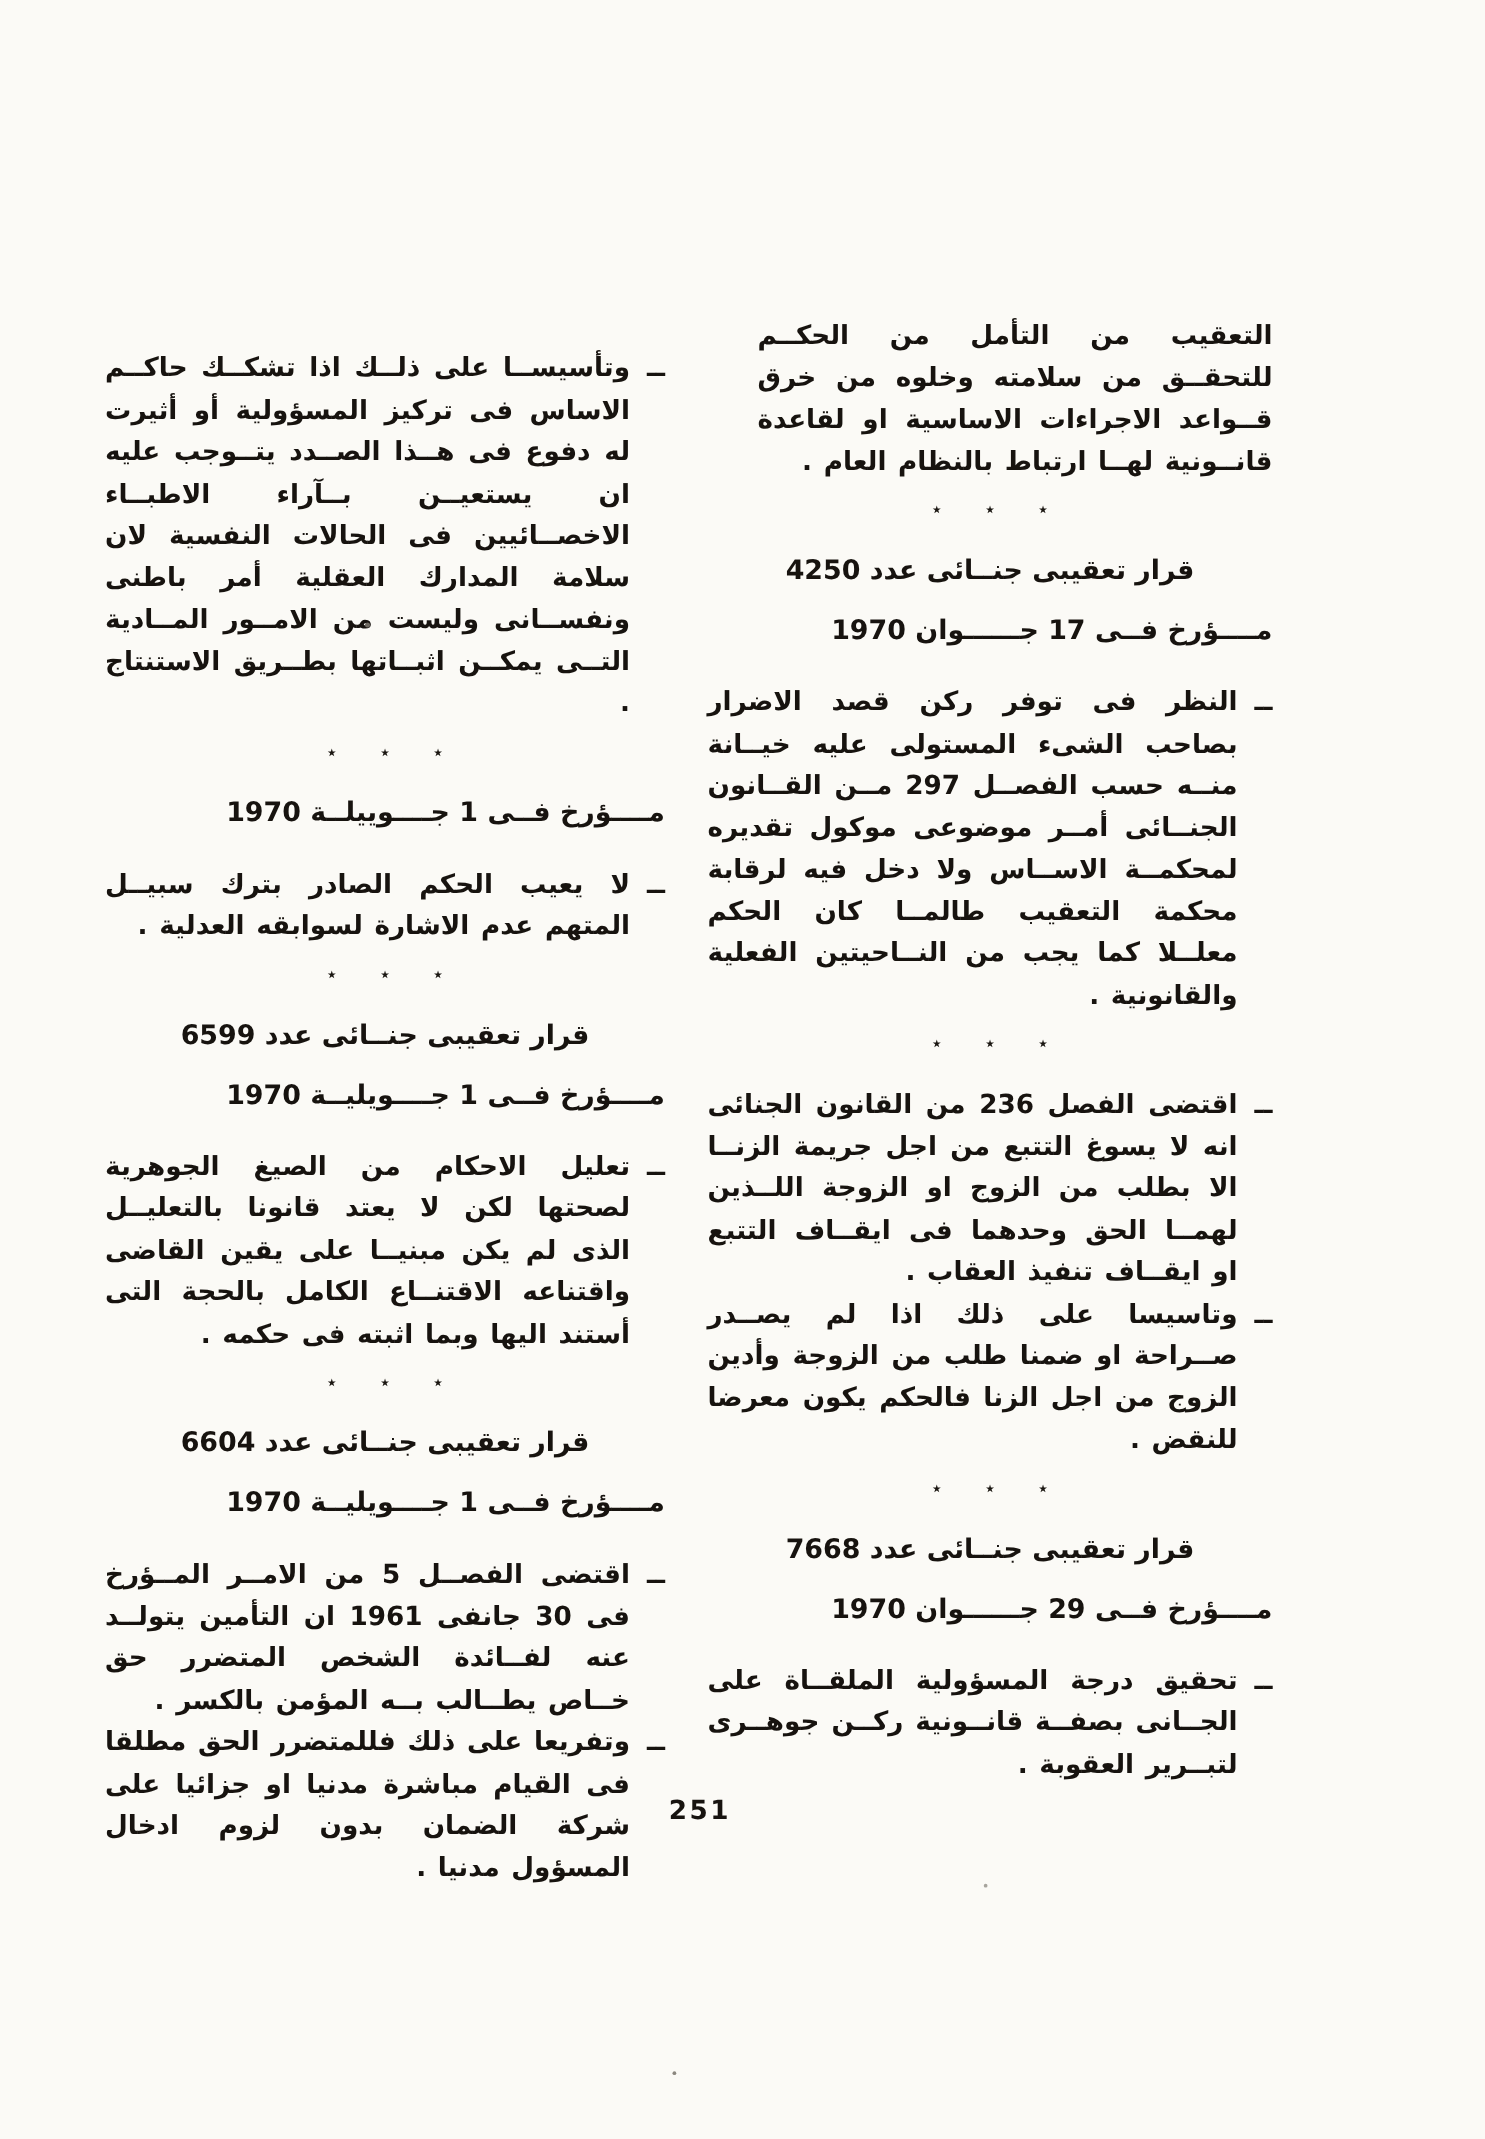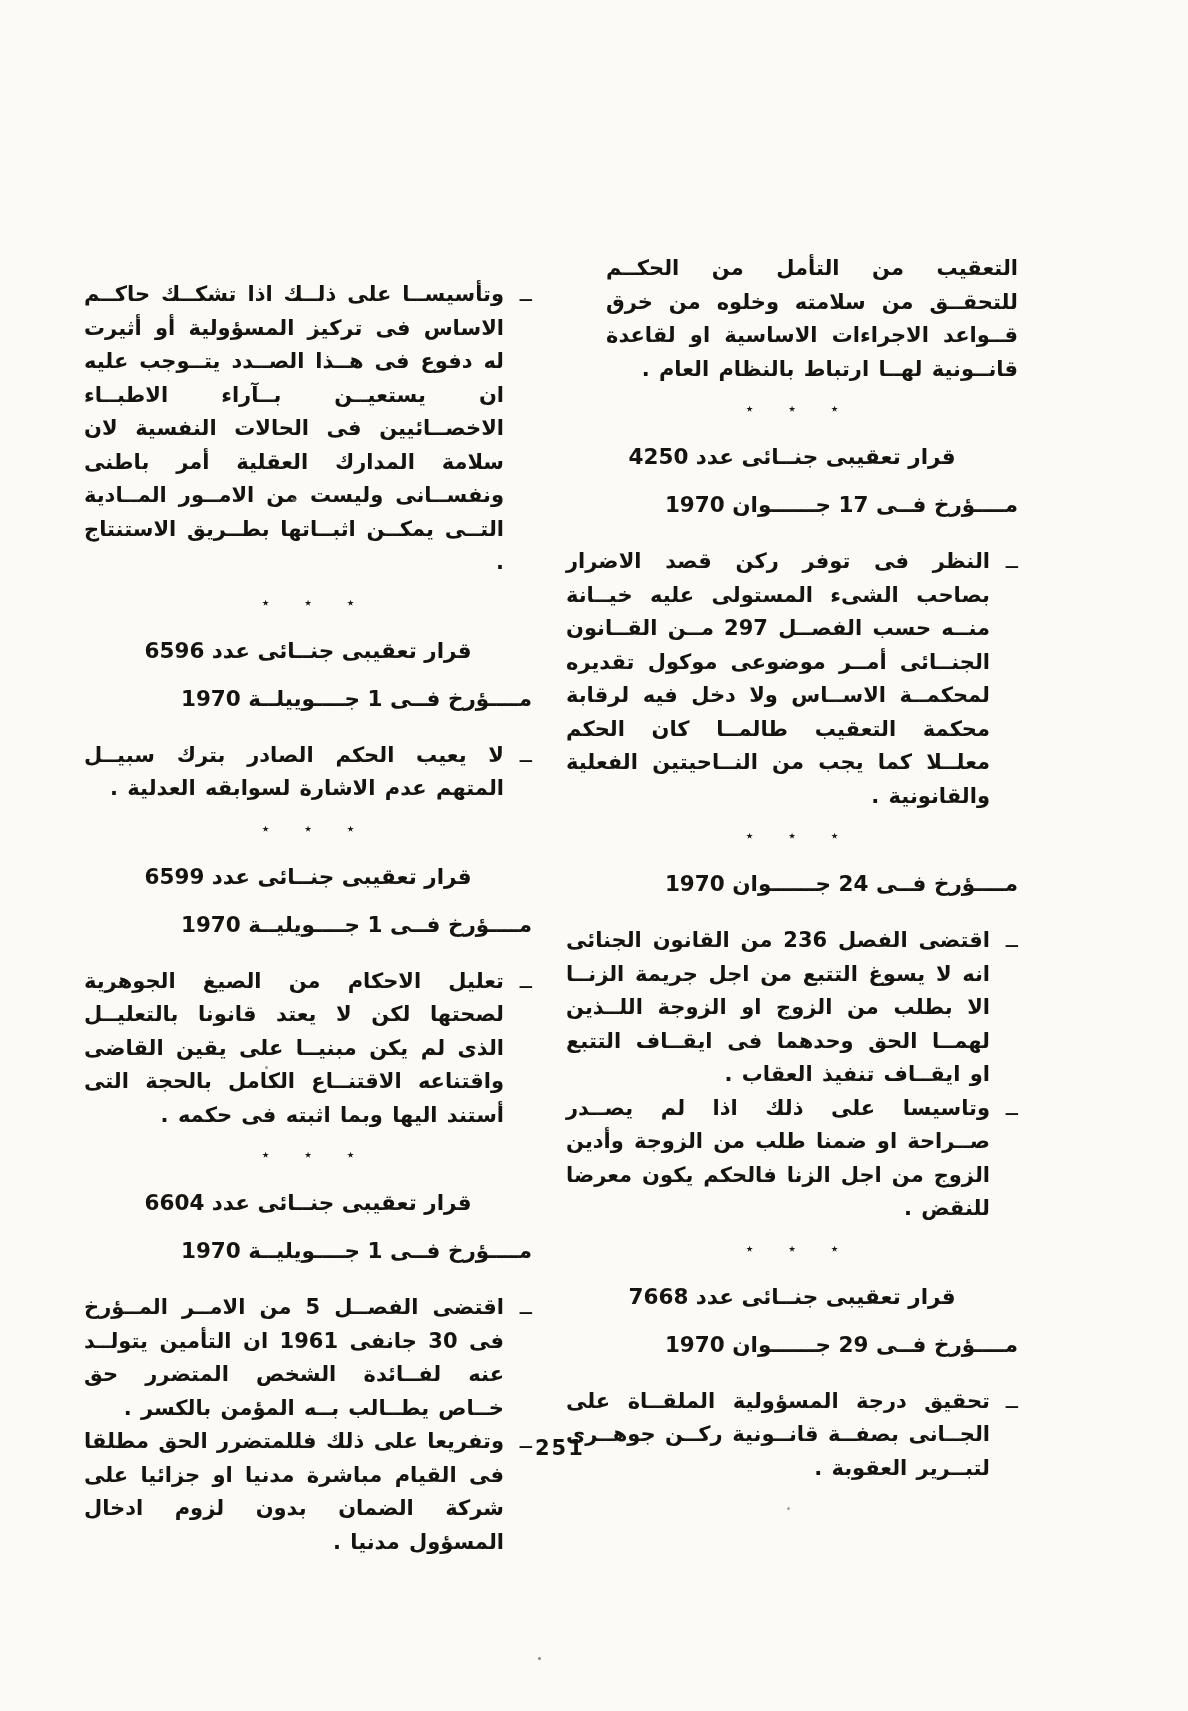--- a/index.html
+++ b/index.html
@@ -60,21 +60,21 @@
     text-align: right;
     line-height: 33px;
   }
 
   .item { position: relative; padding-right: 28px; }
   .item .dash {
     position: absolute;
     right: 0;
     top: 0;
     font-size: 21px;
-    font-weight: normal;
+    font-weight: bold;
     line-height: 33.5px;
   }
 
   .page-number {
     position: absolute;
     left: 535px;
     top: 1436px;
     font-size: 21px;
     font-weight: bold;
     letter-spacing: 2px;
@@ -104,21 +104,20 @@
 
       <h2 class="title">قرار تعقيبى جنــائى عدد 4250</h2>
       <div class="date">مــــؤرخ فــى 17 جــــــوان 1970</div>
       <div class="item">
         <span class="dash">ــ</span>
         <p class="para">النظر فى توفر ركن قصد الاضرار بصاحب الشىء المستولى عليه خيــانة منــه حسب الفصــل 297 مــن القــانون الجنــائى أمــر موضوعى موكول تقديره لمحكمــة الاســاس ولا دخل فيه لرقابة محكمة التعقيب طالمــا كان الحكم معلــلا كما يجب من النــاحيتين الفعلية والقانونية .</p>
       </div>
 
       <div class="sep">٭ ٭ ٭</div>
 
-      <div class="date">مــــؤرخ فــى 24 جــــــوان 1970</div>
       <div class="item">
         <span class="dash">ــ</span>
         <p class="para">اقتضى الفصل 236 من القانون الجنائى انه لا يسوغ التتبع من اجل جريمة الزنــا الا بطلب من الزوج او الزوجة اللــذين لهمــا الحق وحدهما فى ايقــاف التتبع او ايقــاف تنفيذ العقاب .</p>
       </div>
       <div class="item">
         <span class="dash">ــ</span>
         <p class="para">وتاسيسا على ذلك اذا لم يصــدر صــراحة او ضمنا طلب من الزوجة وأدين الزوج من اجل الزنا فالحكم يكون معرضا للنقض .</p>
       </div>
 
       <div class="sep">٭ ٭ ٭</div>
@@ -132,21 +131,20 @@
     </section>
 
     <section class="col left-col">
       <div class="item">
         <span class="dash">ــ</span>
         <p class="para">وتأسيســا على ذلــك اذا تشكــك حاكــم الاساس فى تركيز المسؤولية أو أثيرت له دفوع فى هــذا الصــدد يتــوجب عليه ان يستعيــن بــآراء الاطبــاء الاخصــائيين فى الحالات النفسية لان سلامة المدارك العقلية أمر باطنى ونفســانى وليست من الامــور المــادية التــى يمكــن اثبــاتها بطــريق الاستنتاج .</p>
       </div>
 
       <div class="sep">٭ ٭ ٭</div>
 
-      <h2 class="title">قرار تعقيبى جنــائى عدد 6596</h2>
       <div class="date">مــــؤرخ فــى 1 جــــوييلــة 1970</div>
       <div class="item">
         <span class="dash">ــ</span>
         <p class="para">لا يعيب الحكم الصادر بترك سبيــل المتهم عدم الاشارة لسوابقه العدلية .</p>
       </div>
 
       <div class="sep">٭ ٭ ٭</div>
 
       <h2 class="title">قرار تعقيبى جنــائى عدد 6599</h2>
       <div class="date">مــــؤرخ فــى 1 جــــويليــة 1970</div>

